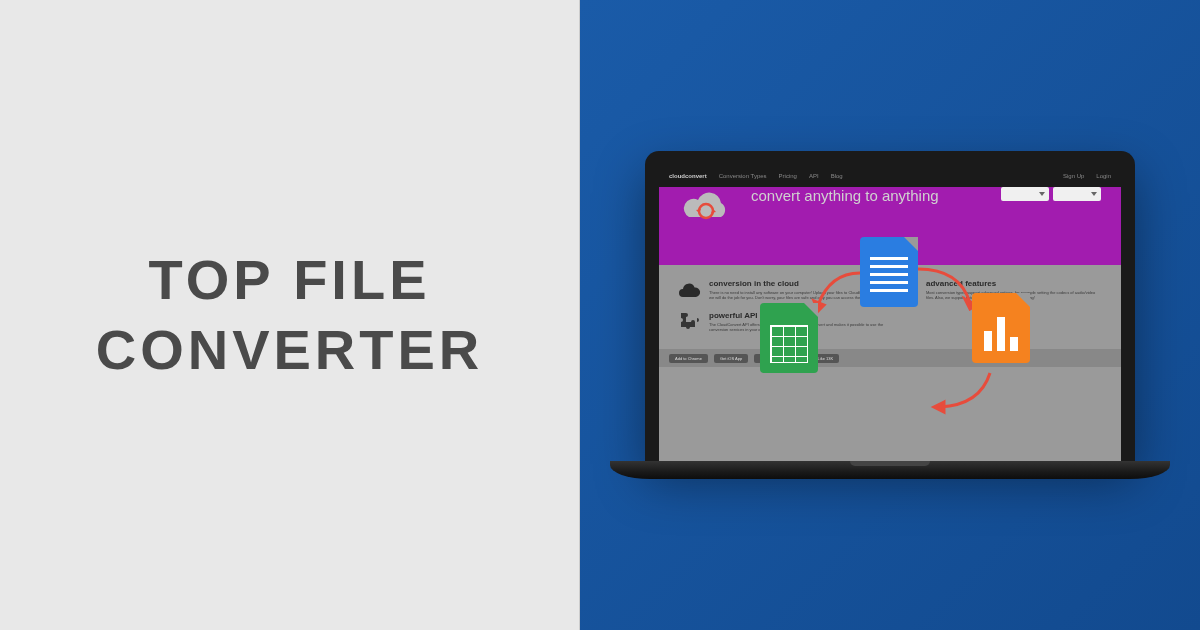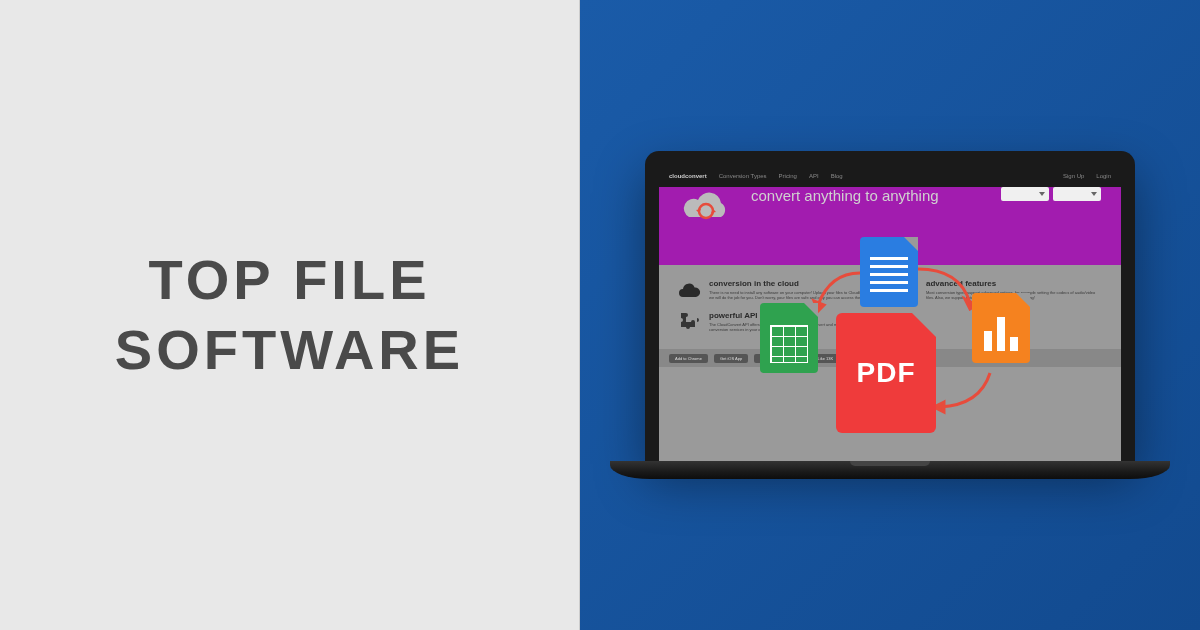--- a/index.html
+++ b/index.html
@@ -286,21 +286,21 @@
       fill: none;
       stroke-width: 3;
     }
   </style>
 </head>
 <body>
 
 <div class="left-panel">
   <h1>
     <span>TOP FILE</span><br>
-    <span>SOFTWARE</span><br>
+    <span>CONVERTER</span><br>
   </h1>
 </div>
 
 <div class="right-panel">
   <div class="laptop">
     <div class="laptop-screen-frame">
       <div class="laptop-screen">
 
         <div class="nav">
           <span class="brand">cloudconvert</span>
@@ -393,22 +393,19 @@
           <div class="file-icon sheet-icon">
               <div class="sheet-grid"></div>
             </div>
           <div class="file-icon chart-icon">
             <div class="chart-bars">
                 <span></span>
                 <span></span>
                 <span></span>
               </div>
           </div>
-          <div class="file-icon pdf-icon">
-            <span class="pdf-label">PDF</span>
-          </div>
         </div>
 
       </div>
     </div>
     <div class="laptop-base"></div>
   </div>
 </div>
 
 </body></html>

